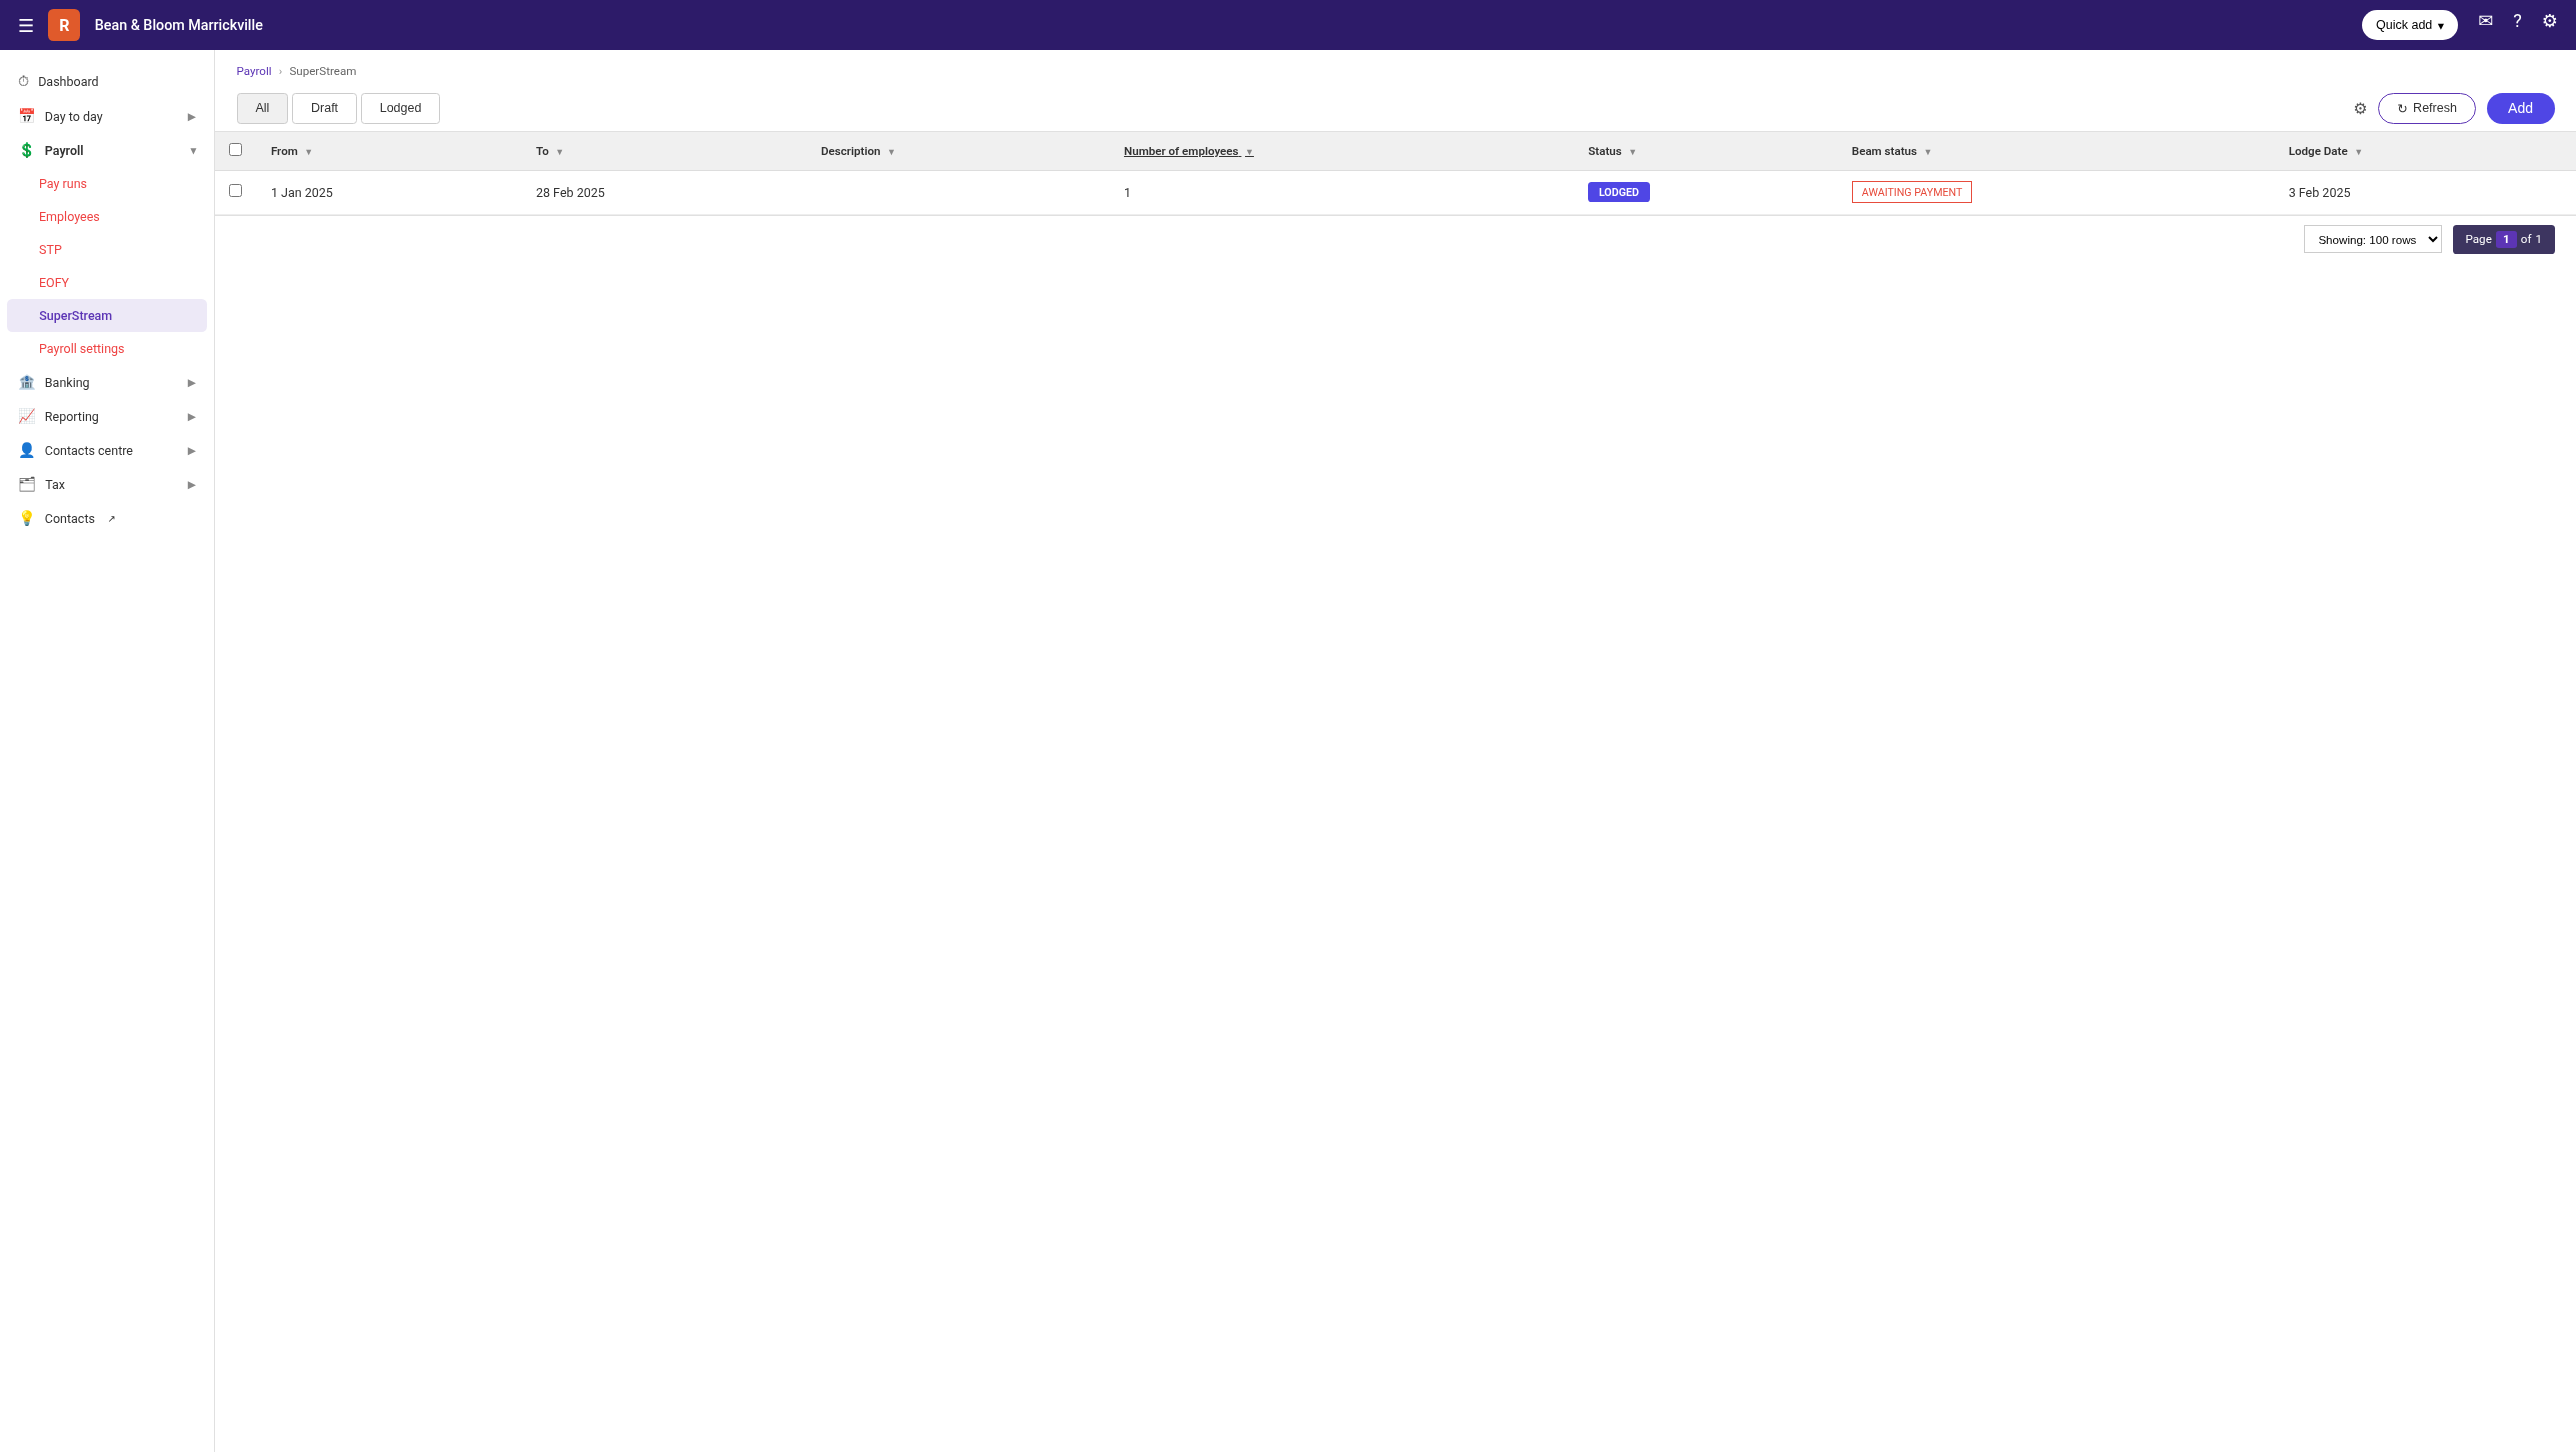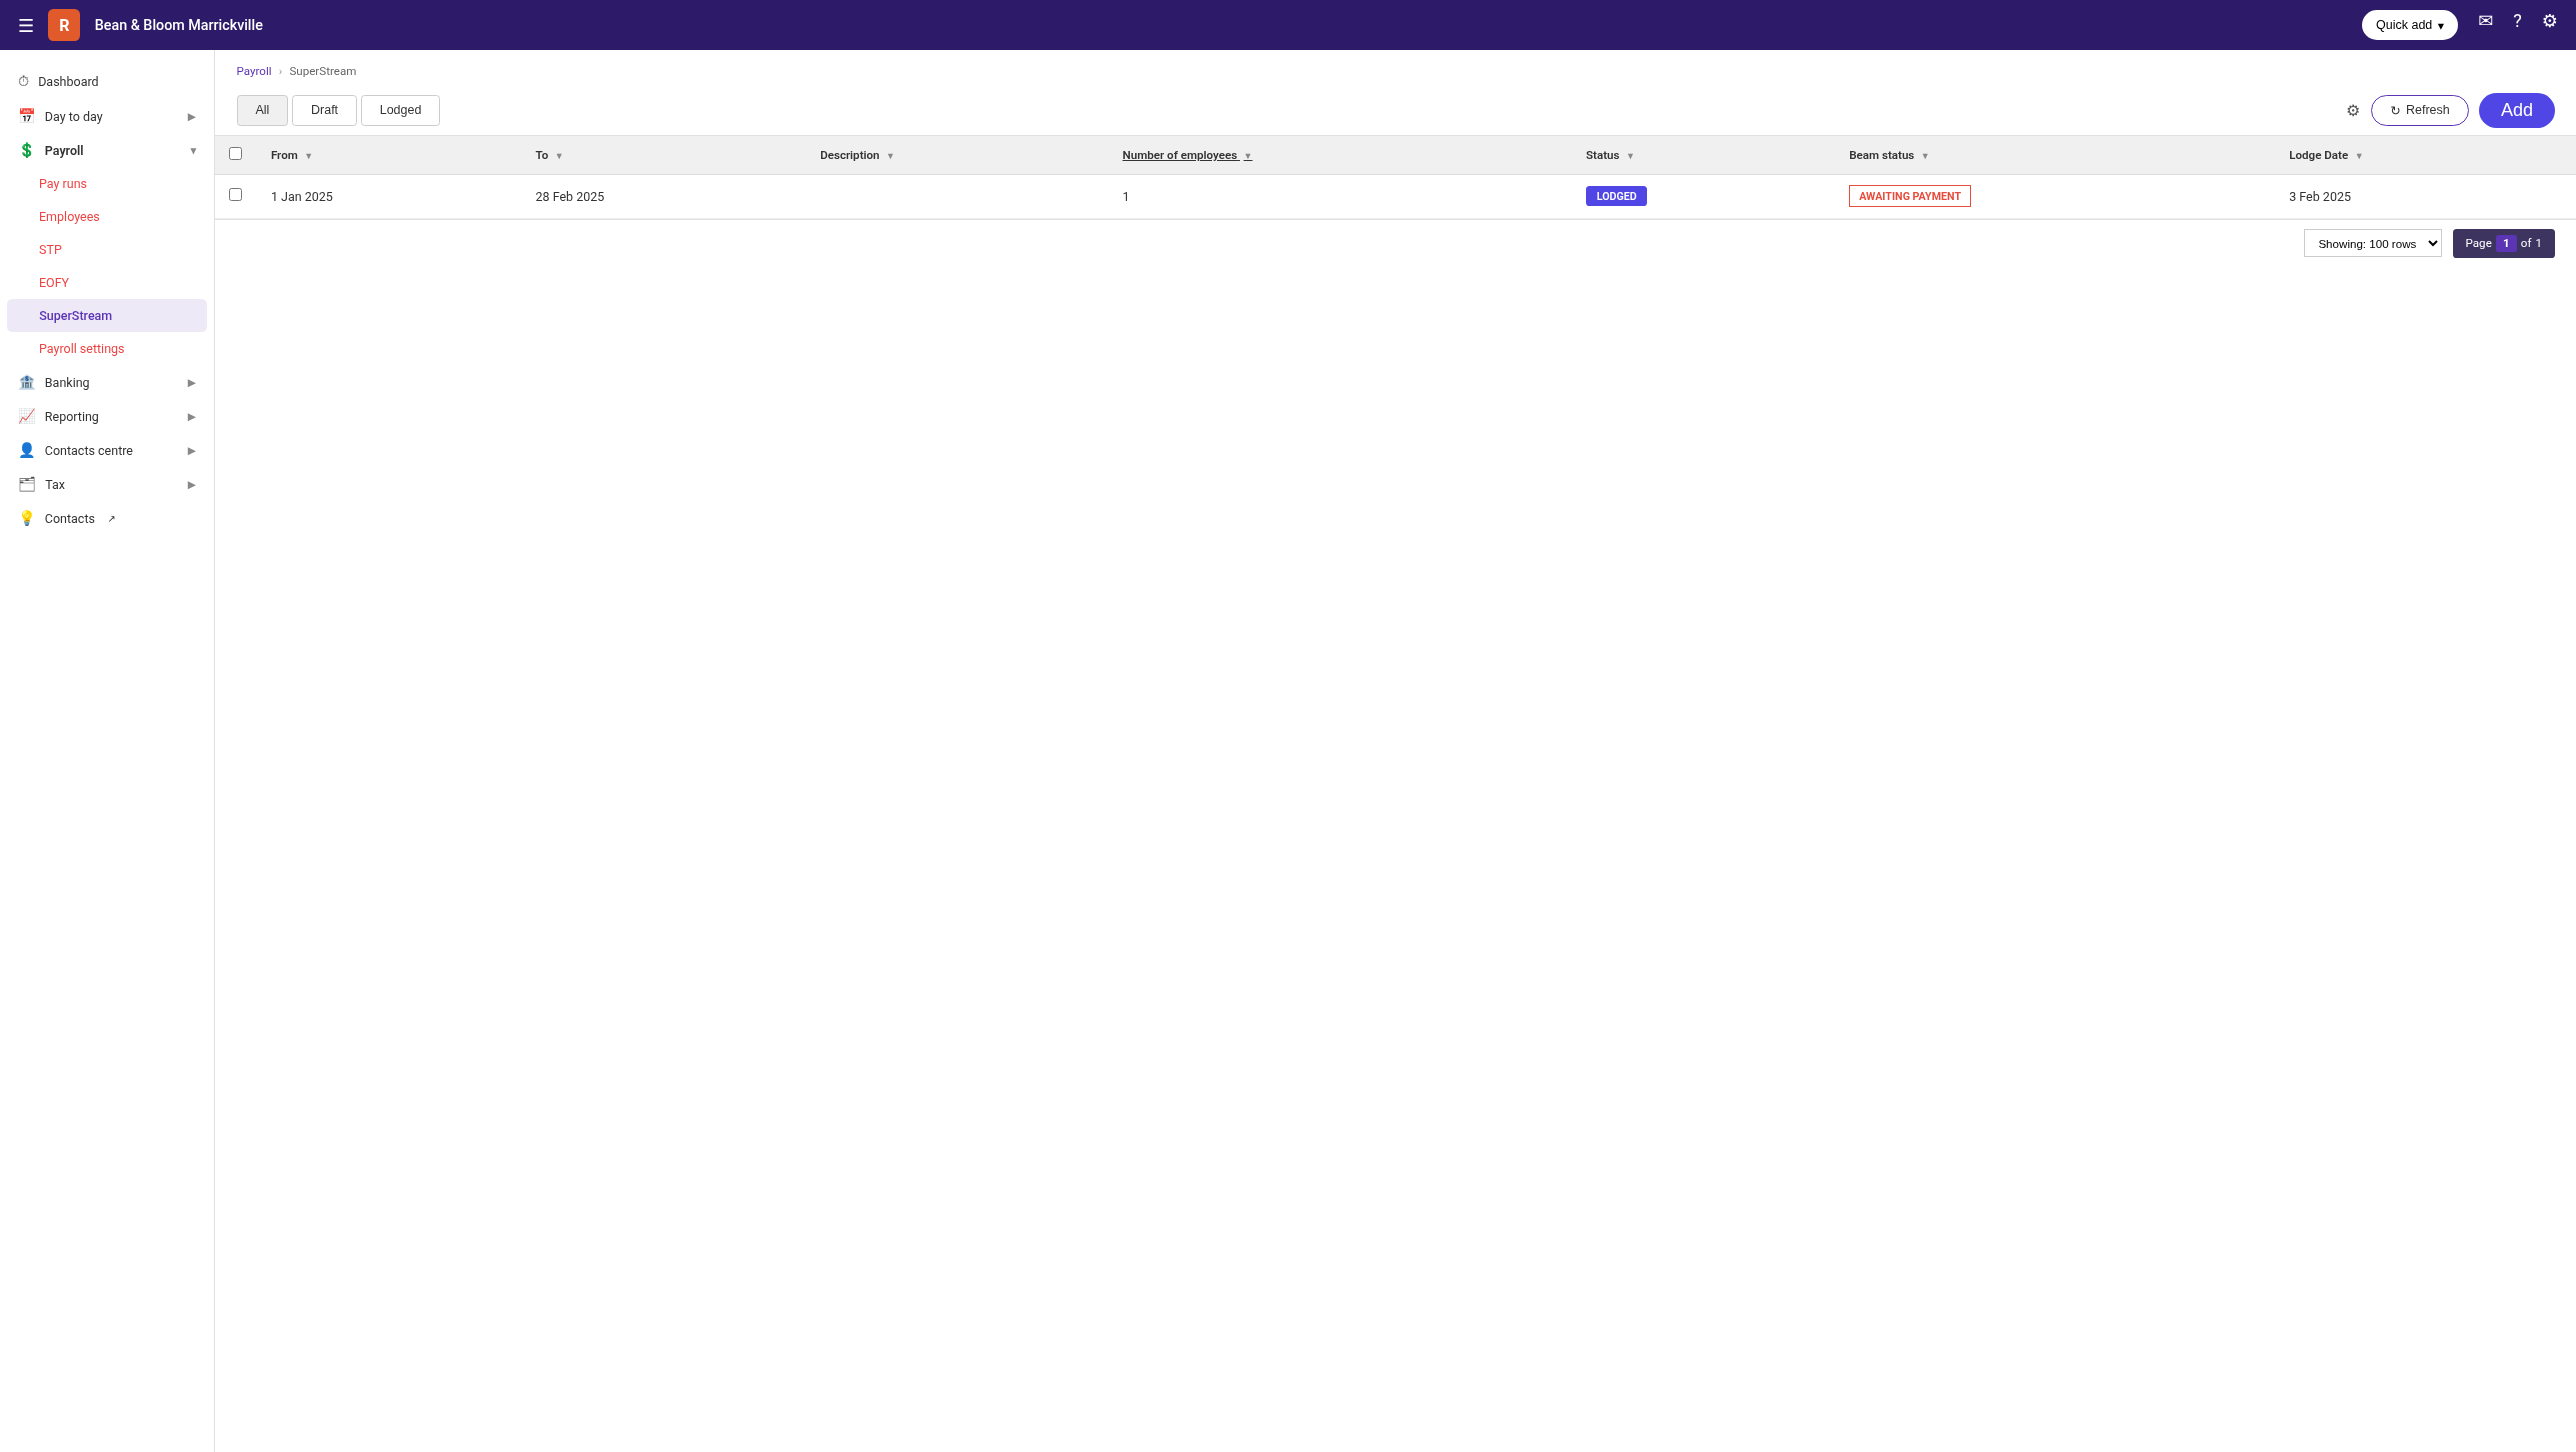--- a/index.html
+++ b/index.html
@@ -123,21 +123,21 @@
       font-size: 12.5px;
       cursor: pointer;
       color: #333;
       display: flex; align-items: center; gap: 5.4px;
     }
     .add-btn {
       padding: 7.2px 21.5px;
       border: none;
       background: #4f46e5;
       border-radius: 18px;
-      font-size: 18px;
+      font-size: 14px;
       cursor: pointer;
       color: white;
       font-weight: 500;
     }
     .settings-icon-btn { font-size: 16px; color: #555; cursor: pointer; }
 
     
     .table-container { overflow-x: auto; }
     table { width: 100%; border-collapse: collapse; font-size: 12.5px; }
     thead tr { background: #f0f0f0; }
@@ -164,21 +164,21 @@
       font-size: 10.7px;
       font-weight: 600;
       display: inline-block;
     }
     .badge-awaiting {
       border: 1.8px solid #e74c3c;
       color: #e74c3c;
       padding: 3.6px 9px;
       border-radius: 0;
       font-size: 10.7px;
-      font-weight: 700;
+      font-weight: 400;
       display: inline-block;
     }
 
     
     .table-footer {
       position: sticky;
       bottom: 0;
       background: white;
       border-top: 0.9px solid #e0e0e0;
       padding: 9px 21.5px;

